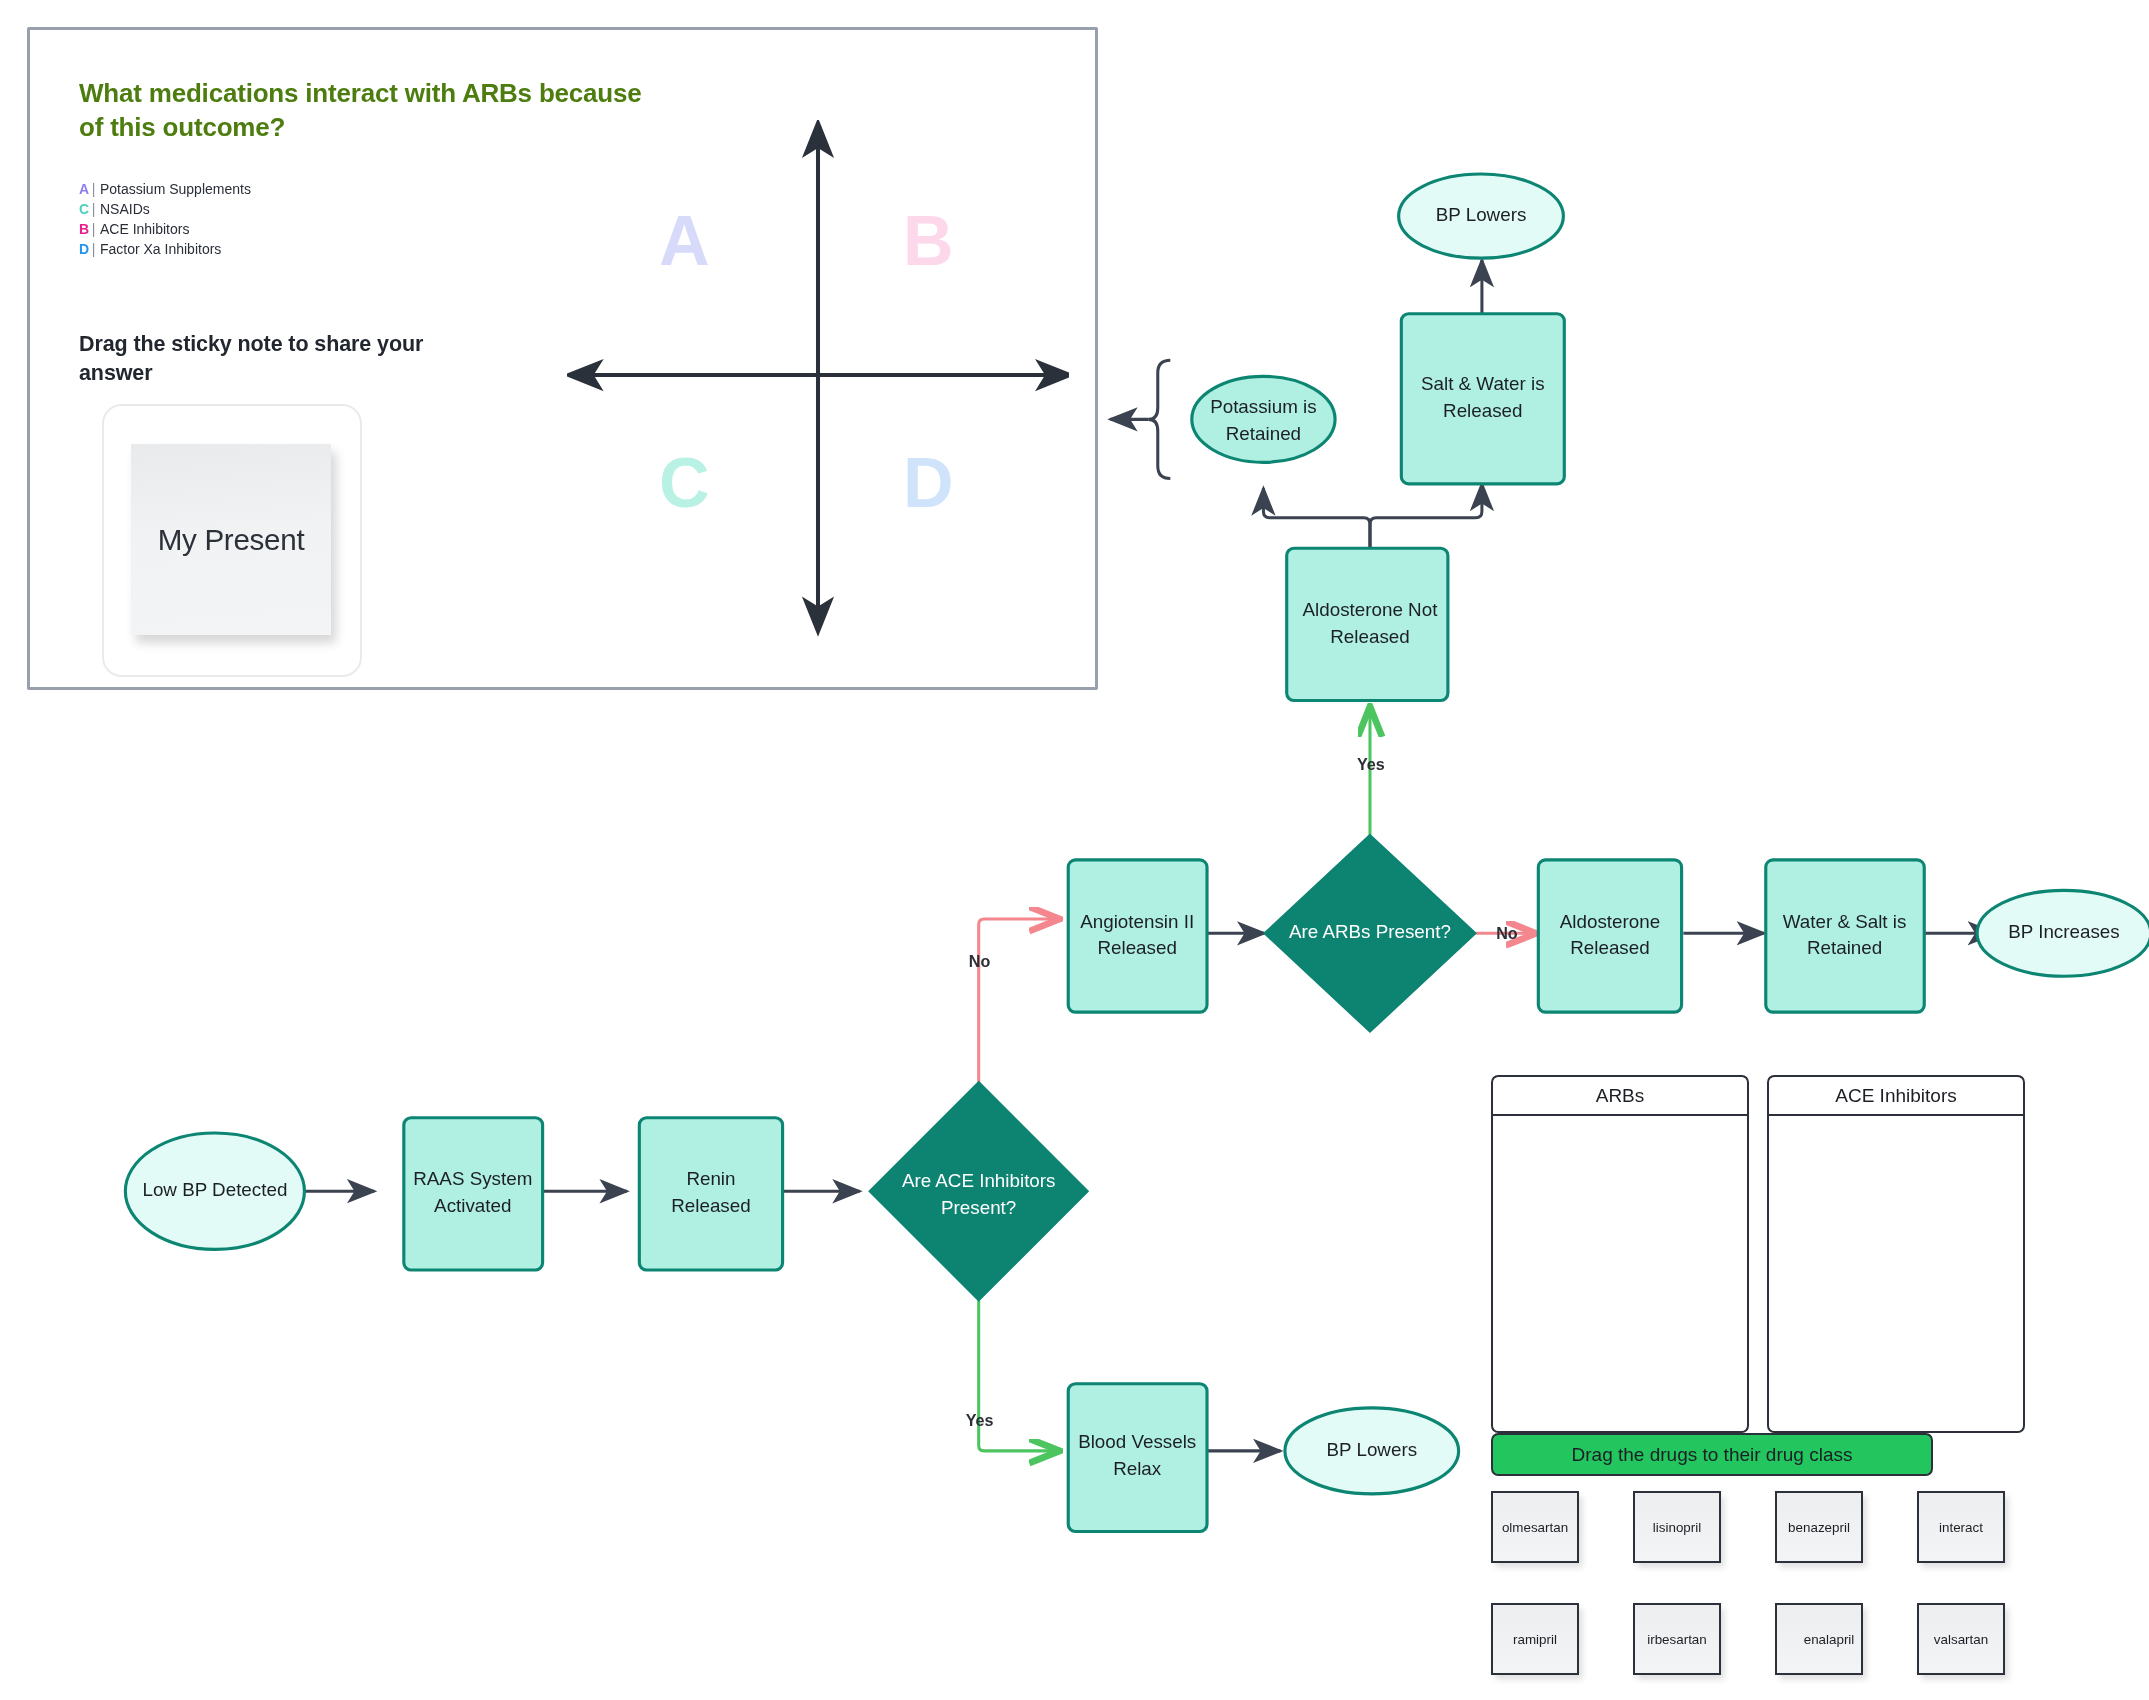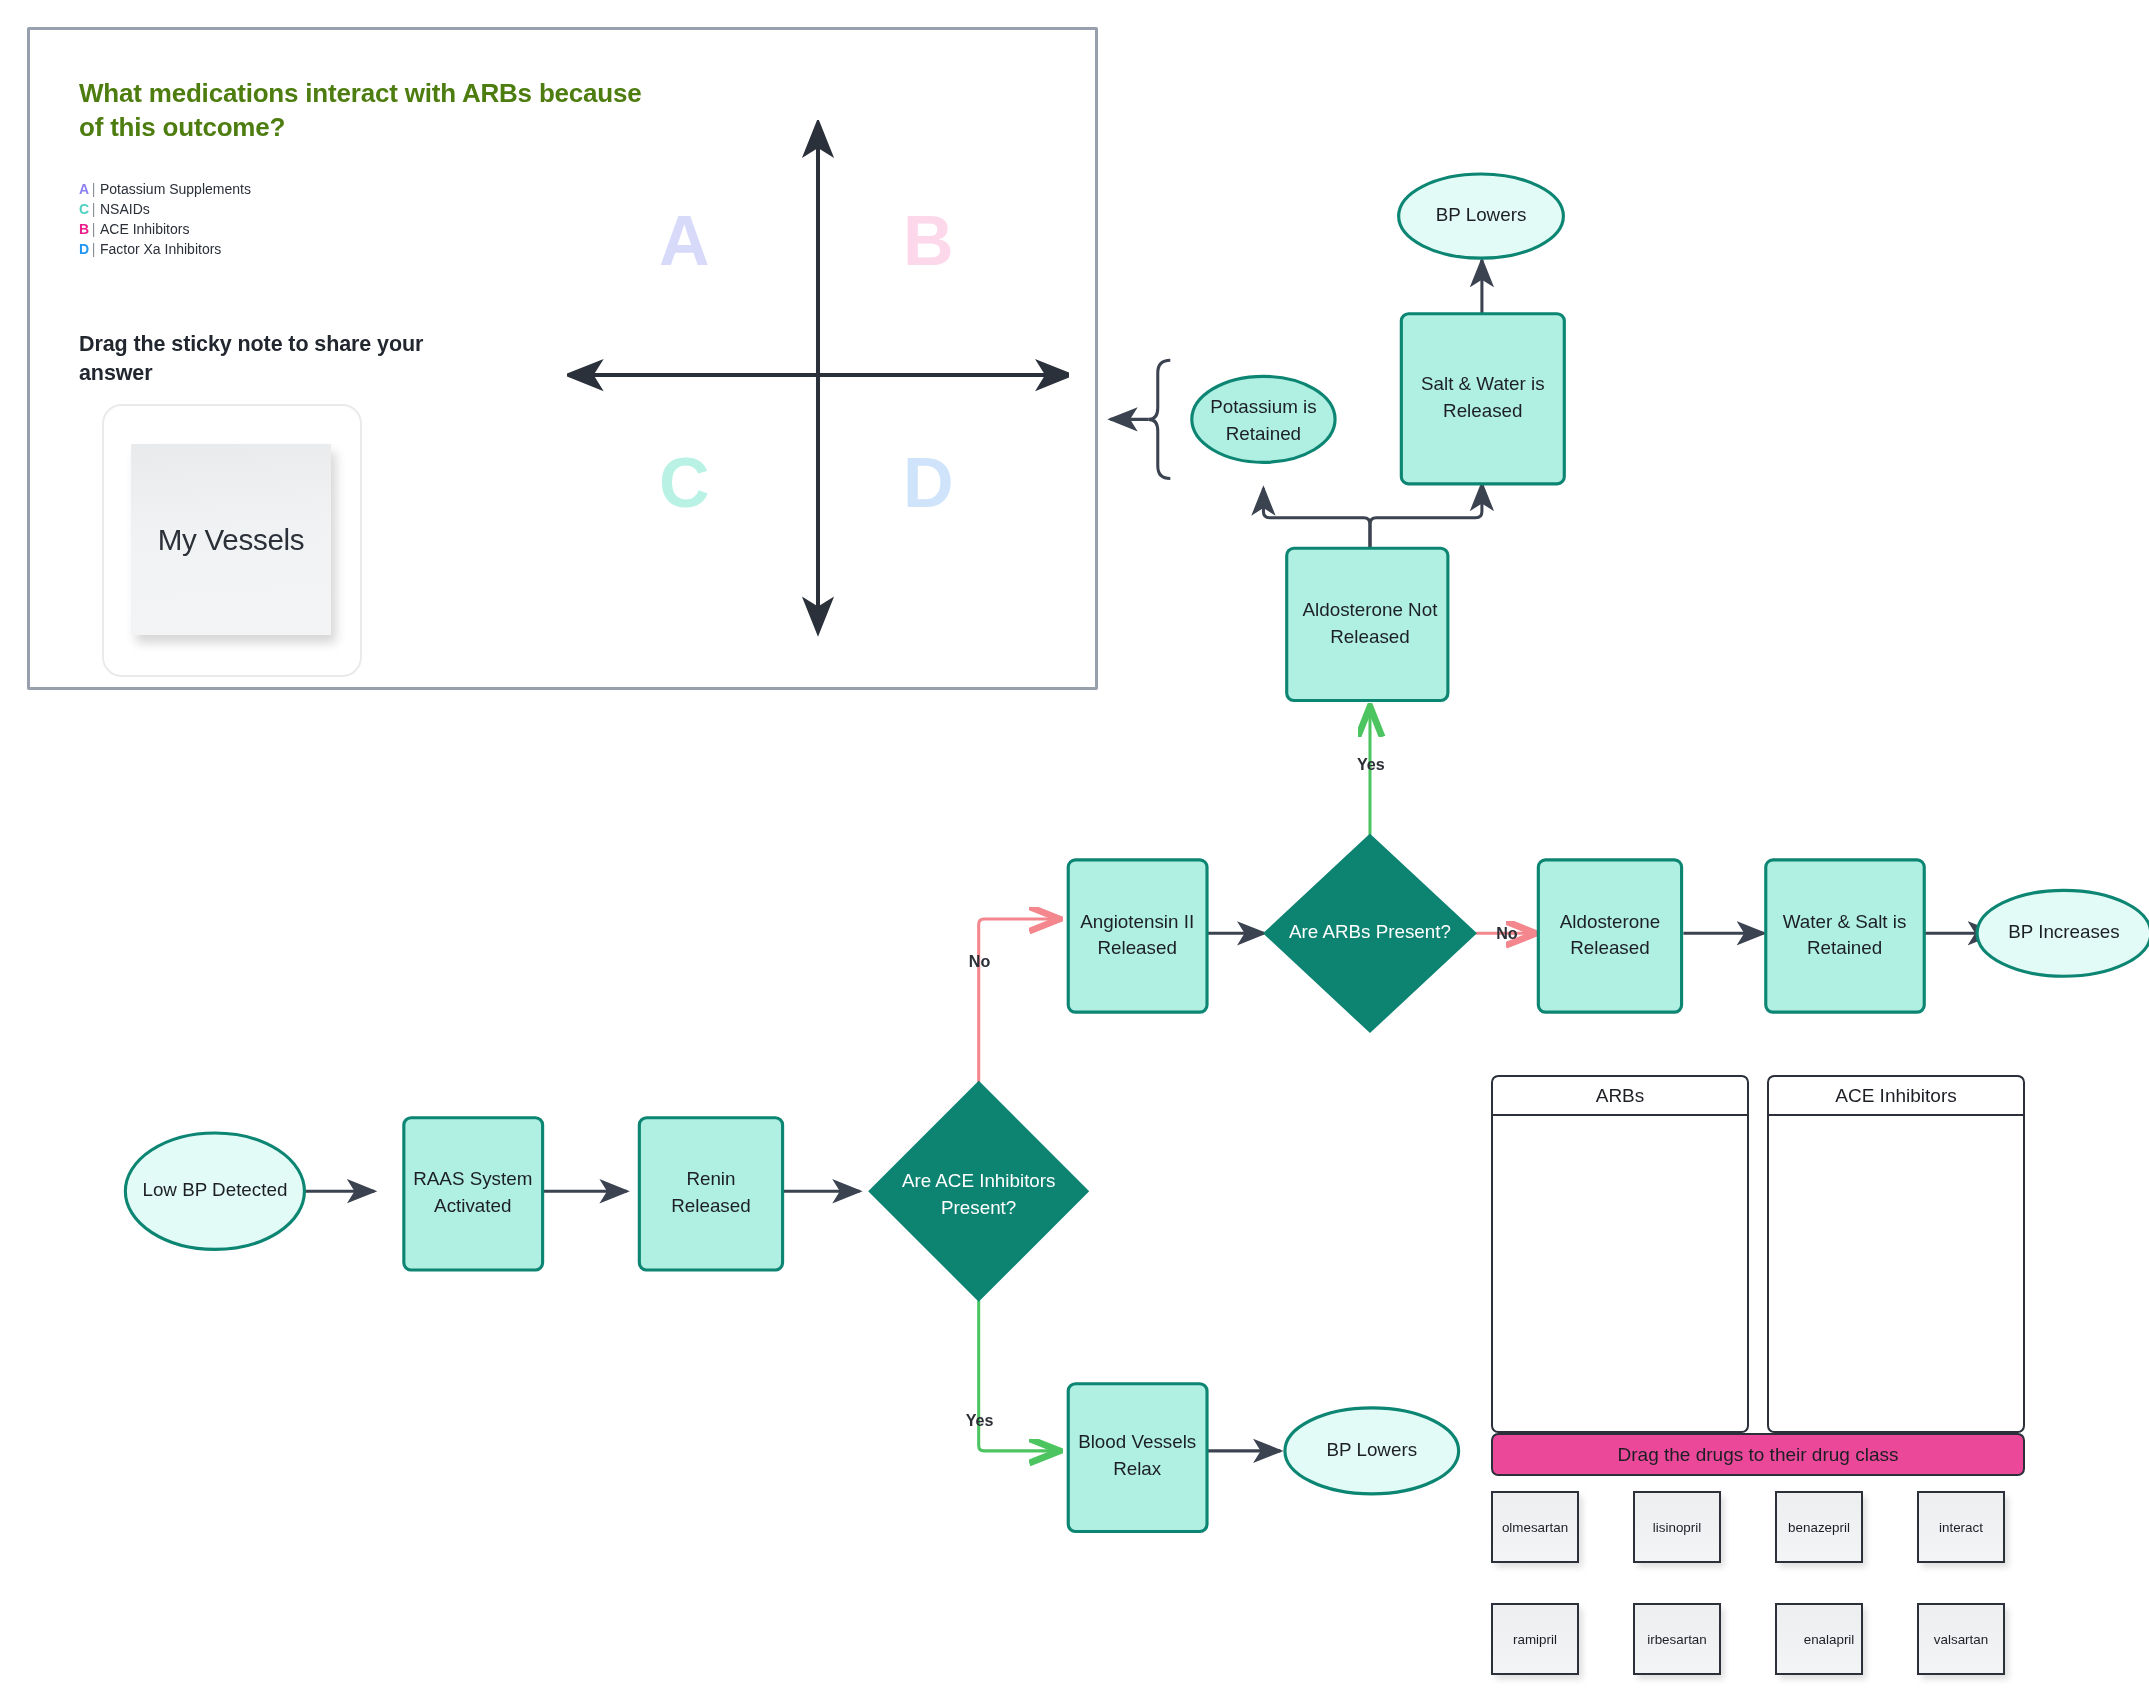--- a/index.html
+++ b/index.html
@@ -136,24 +136,24 @@
     border-bottom: 2.7px solid #2b303a;
     display: flex; align-items: center; justify-content: center;
     font-size: 19px; color: #1c1f25;
   }
   #dropzone-arbs { left: 1491px; top: 1075px; width: 258px; height: 358px; }
   #dropzone-acei { left: 1767px; top: 1075px; width: 258px; height: 358px; }
 
   #drag-drugs-bar {
     position: absolute;
     left: 1491px; top: 1433px;
-    width: 534px; height: 43px;
+    width: 442px; height: 43px;
     border: 2.7px solid #2b303a;
     border-radius: 7.2px;
-    background: #ec4899;
+    background: #22c55e;
     display: flex; align-items: center; justify-content: center;
     font-size: 19px; color: #1c1f25; text-align: center;
   }
   #drug-tiles { position: absolute; left: 1491px; top: 1491px; width: 537px; height: 197px; }
   .drug-tile {
     position: absolute;
     width: 88px; height: 72px;
     border: 2.7px solid #2b303a;
     background: linear-gradient(180deg, #eceef0 0%, #f3f4f6 100%);
     box-shadow: 3.6px 4.5px 6.3px rgba(0,0,0,0.13);
@@ -282,21 +282,21 @@
       </div>
       <div class="answer-option">
         <span class="answer-letter" style="color:#2196f3">D</span><span class="answer-sep">|</span><span>Factor Xa Inhibitors</span>
       </div>
     </div>
 
     <div id="drag-instruction">Drag the sticky note to share your answer</div>
 
     <div id="sticky-holder">
       <div id="sticky-note">
-        <span id="sticky-note-label">My Vessels</span>
+        <span id="sticky-note-label">My Present</span>
       </div>
     </div>
 
     <div id="quadrant">
       <svg width="502" height="519" viewBox="0 0 560 580">
         <defs>
           <marker id="qah" markerWidth="12" markerHeight="12" refX="5" refY="4.5" orient="auto">
             <path d="M0,0.5 L10,4.5 L0,8.5 L2.5,4.5 Z" fill="#2b313a"></path>
           </marker>
         </defs>

